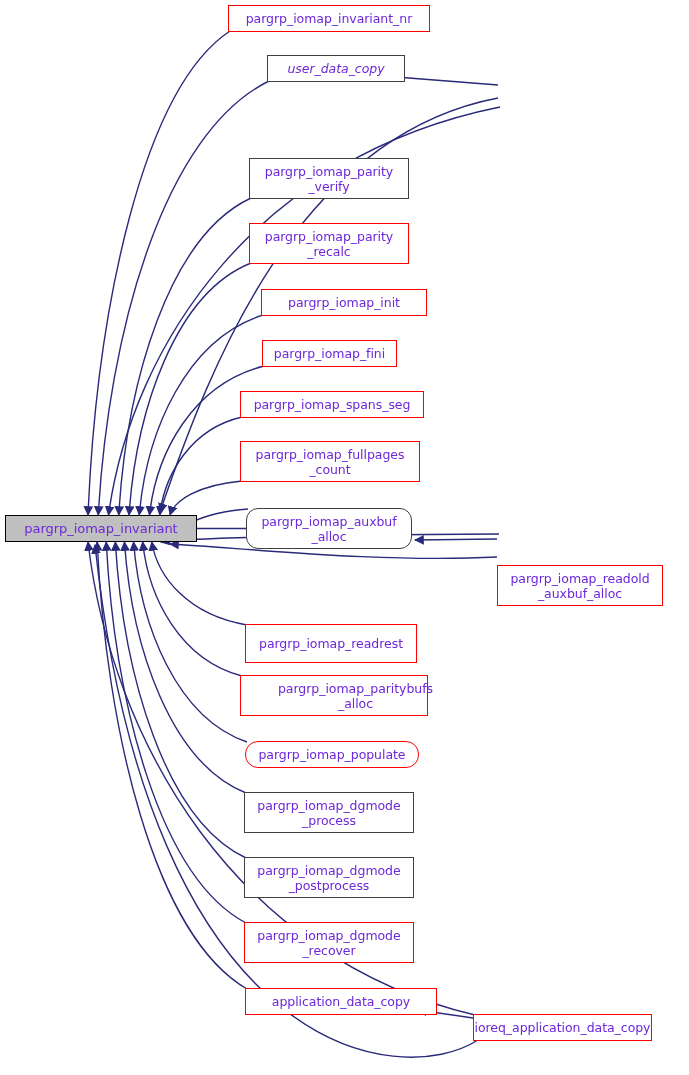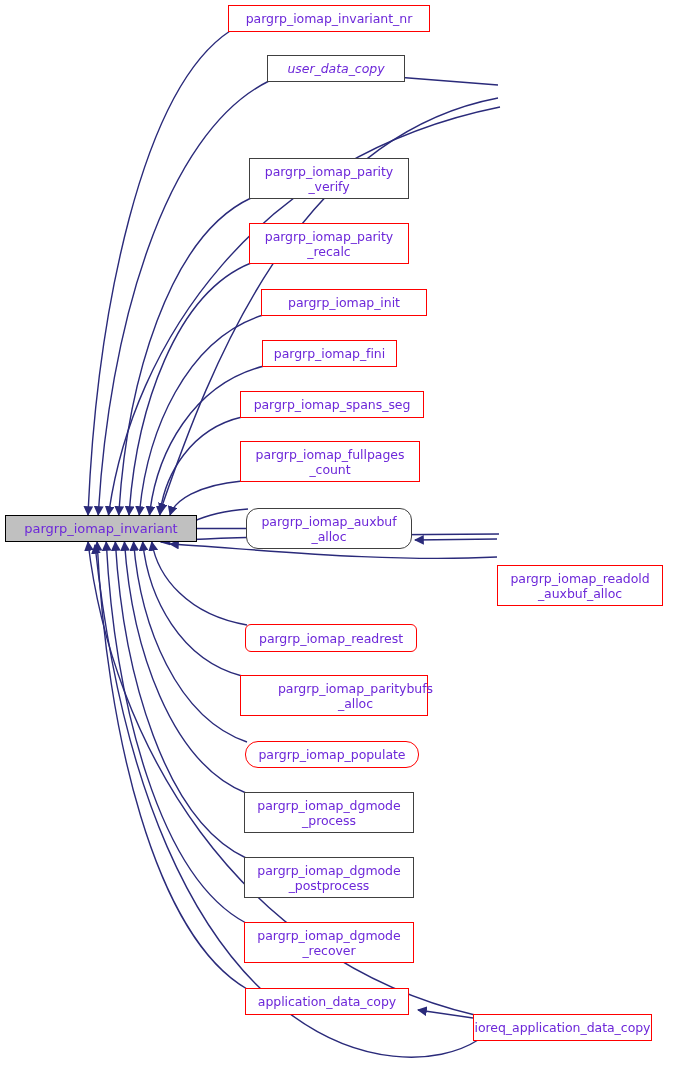--- a/index.html
+++ b/index.html
@@ -99,25 +99,25 @@
 _recalc</div>
     <div class="node" style="left: 261px; top: 289px; width: 166px; height: 27px;">pargrp_iomap_init</div>
     <div class="node" style="left: 262px; top: 340px; width: 135px; height: 27px;">pargrp_iomap_fini</div>
     <div class="node" style="left: 240px; top: 391px; width: 184px; height: 27px;">pargrp_iomap_spans_seg</div>
     <div class="node" style="left: 240px; top: 441px; width: 180px; height: 41px;">pargrp_iomap_fullpages
 _count</div>
     <div class="node black" style="left: 246px; top: 508px; width: 166px; height: 41px; border-radius: 12px;">pargrp_iomap_auxbuf
 _alloc</div>
     <div class="node" style="left: 497px; top: 533px; width: 166px; height: 41px; margin-top: 32px;">pargrp_iomap_readold
 _auxbuf_alloc</div>
-    <div class="node" style="left: 245px; top: 624px; width: 172px; height: 28px; border-radius: 6px;">pargrp_iomap_readrest</div>
+    <div class="node" style="left: 245px; top: 624px; width: 172px; height: 39px;">pargrp_iomap_readrest</div>
     <div class="node" style="left: 240px; top: 675px; width: 188px; height: 41px; padding-left: 43px;">pargrp_iomap_paritybufs
 _alloc</div>
     <div class="node" style="left: 245px; top: 741px; width: 174px; height: 27px; border-radius: 13px;">pargrp_iomap_populate</div>
     <div class="node black" style="left: 244px; top: 792px; width: 170px; height: 41px;">pargrp_iomap_dgmode
 _process</div>
     <div class="node black" style="left: 244px; top: 857px; width: 170px; height: 41px;">pargrp_iomap_dgmode
 _postprocess</div>
     <div class="node" style="left: 244px; top: 922px; width: 170px; height: 41px;">pargrp_iomap_dgmode
 _recover</div>
-    <div class="node" style="left: 245px; top: 988px; width: 164px; height: 27px;">application_data_copy</div>
+    <div class="node" style="left: 245px; top: 988px; width: 192px; height: 27px;">application_data_copy</div>
     <div class="node" style="left: 473px; top: 1014px; width: 179px; height: 27px;">ioreq_application_data_copy</div>
   </div>
 
 </body></html>

